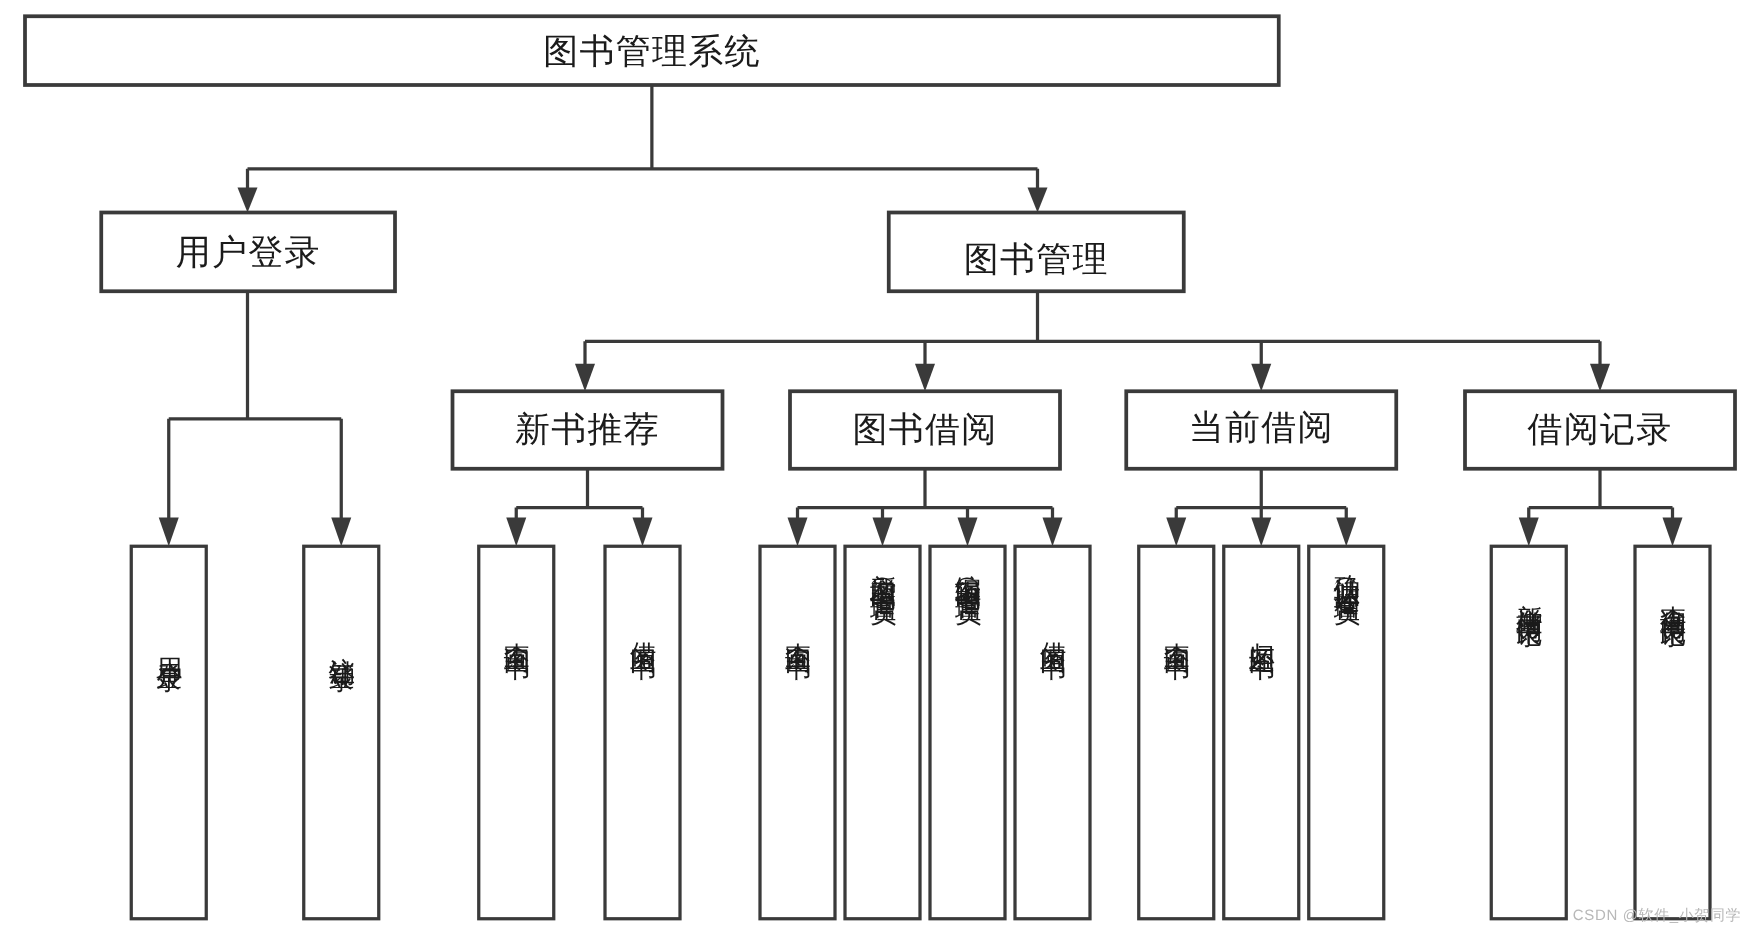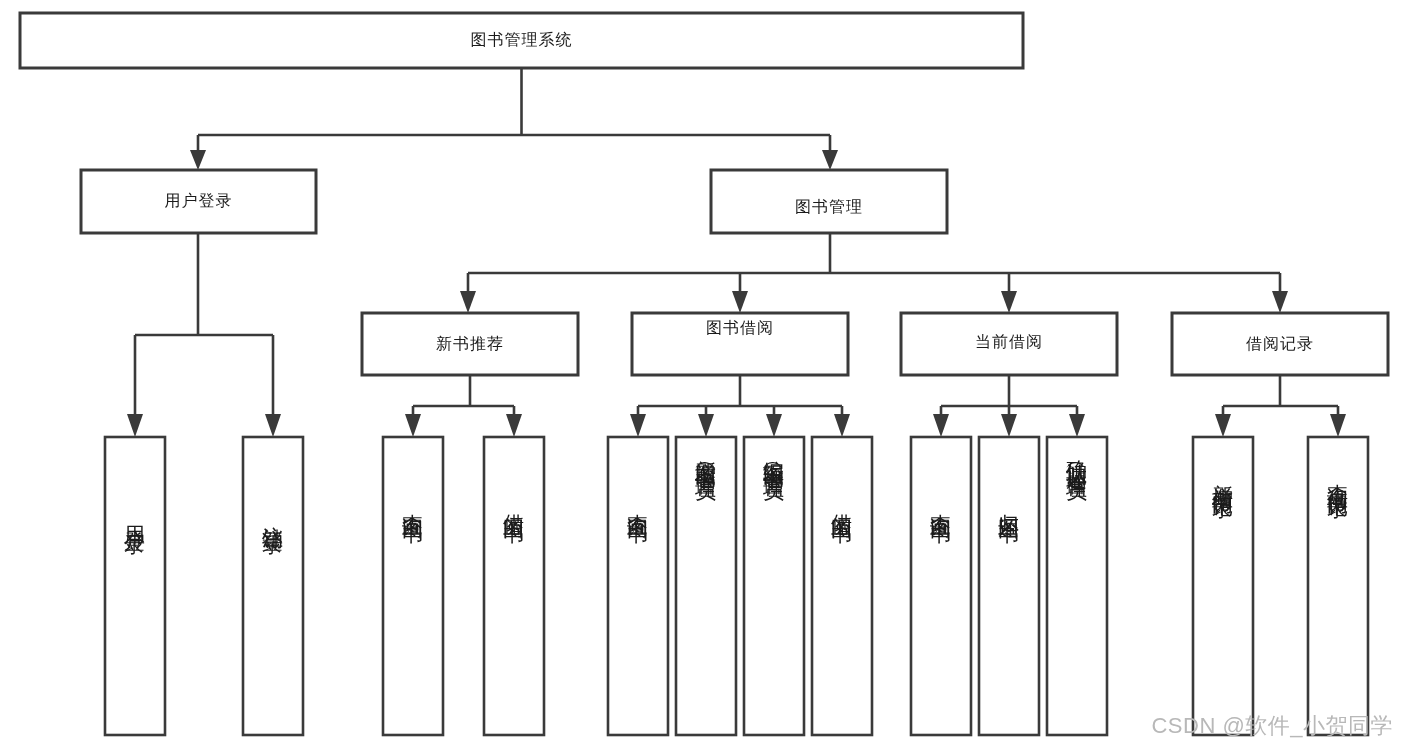--- a/index.html
+++ b/index.html
@@ -65,31 +65,31 @@
   }
   .hlabel-wrap {
     position: absolute;
     display: flex;
     align-items: center;
     justify-content: center;
     pointer-events: none;
   }
   .hlabel-text {
     font-family: Liberation Serif, serif;
-    font-size: 16px;
+    font-size: 28px;
     color: #1b1b1b;
     letter-spacing: 1px;
     white-space: nowrap;
   }
   .watermark {
     position: absolute;
     right: 12px;
     bottom: 6px;
     font-family: "Liberation Sans", "DejaVu Sans", sans-serif;
-    font-size: 22px;
+    font-size: 12px;
     color: #b8b8b8;
     letter-spacing: 0.5px;
     white-space: nowrap;
     pointer-events: none;
     margin-top: 36px;
   }
 </style>
 </head>
 <body>
 
@@ -198,21 +198,21 @@
   <div class="hlabel-wrap" style="left:81px; top:170px; width:235px; height:63px;">
     <span class="hlabel-text">用户登录</span>
   </div>
   <div class="hlabel-wrap" style="left:711px; top:170px; width:236px; height:75px;">
     <span class="hlabel-text">图书管理</span>
   </div>
 
   <div class="hlabel-wrap" style="left:362px; top:313px; width:216px; height:62px;">
     <span class="hlabel-text">新书推荐</span>
   </div>
-  <div class="hlabel-wrap" style="left:632px; top:297px; width:216px; height:62px;justify-content:center;">
+  <div class="hlabel-wrap" style="left:632px; top:313px; width:216px; height:62px;justify-content:center;">
     <span class="hlabel-text">图书借阅</span>
   </div>
   <div class="hlabel-wrap" style="left:901px; top:313px; width:216px; height:58px;">
     <span class="hlabel-text">当前借阅</span>
   </div>
   <div class="hlabel-wrap" style="left:1172px; top:313px; width:216px; height:62px;">
     <span class="hlabel-text">借阅记录</span>
   </div>
 
   <div class="vlabel-wrap" style="left:105px; top:437px; width:60px; height:298px; padding-top:72px;">

